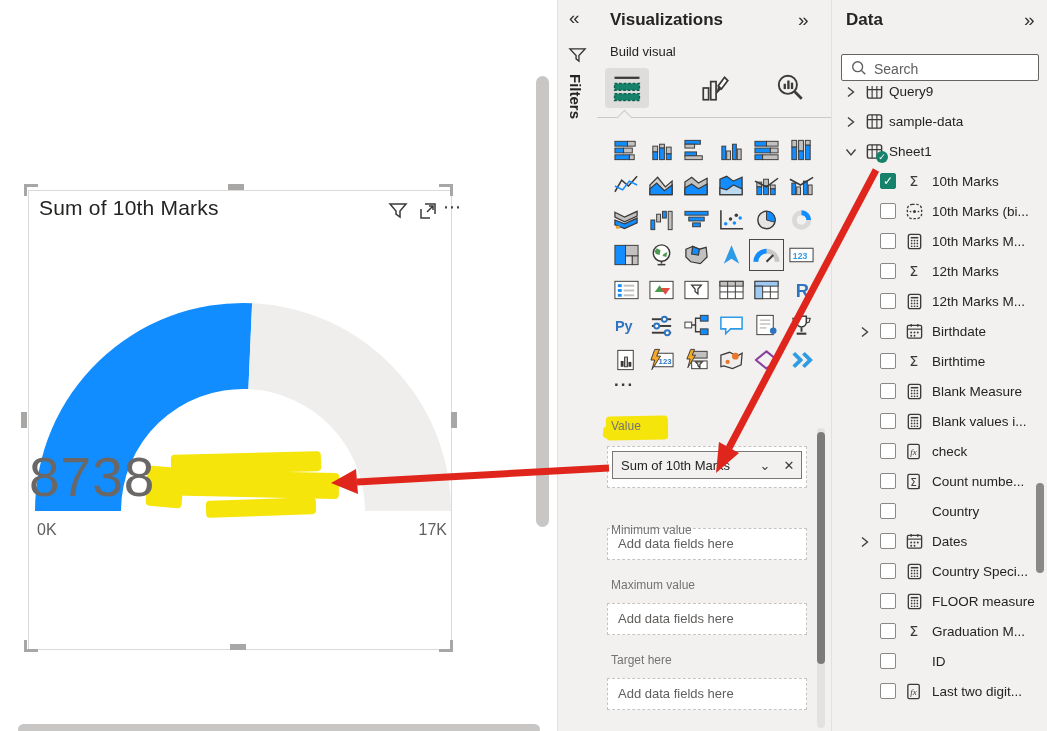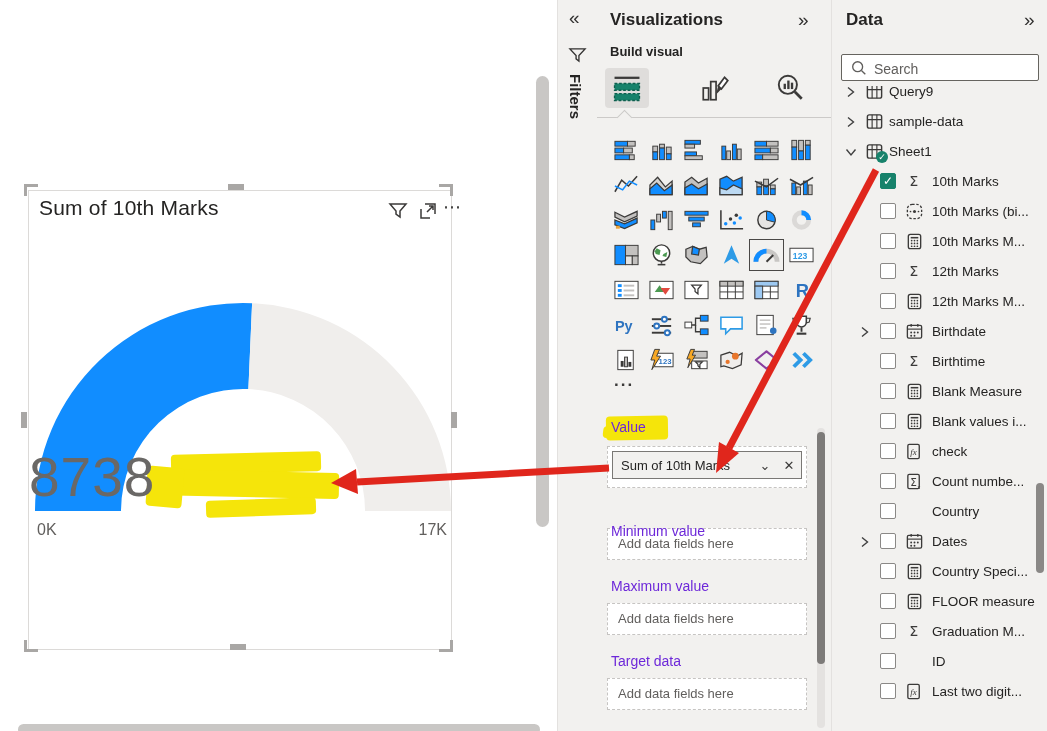--- a/index.html
+++ b/index.html
@@ -22,32 +22,32 @@
   .pane{position:absolute;top:0;bottom:0;background:#F2F1EF}
   #filters-bar{left:557px;width:39px;border-left:1px solid #E3E1DF;border-right:1px solid #E3E1DF}
   #viz-pane{left:597px;width:234px}
   #data-pane{left:831px;width:216px;border-left:1px solid #E3E1DF}
   .pane-title{font-size:17px;font-weight:700;color:#252423}
   .chev2{font-size:19px;color:#323130;line-height:1}
   
   #filters-label{position:absolute;left:9px;top:74px;writing-mode:vertical-rl;
                  font-size:15px;font-weight:700;color:#252423}
   
-  #build-label{position:absolute;left:13px;top:44px;font-weight:700;font-size:13px}
+  #build-label{position:absolute;left:13px;top:44px;font-weight:400;font-size:13px}
   .tabbtn{position:absolute;top:68px;width:44px;height:40px;border-radius:4px;display:flex;align-items:center;justify-content:center}
   .tabbtn.sel{background:#DFDDDB}
   #tabline{position:absolute;left:0;top:117px;width:234px;border-top:1px solid #CCCAC8}
   #tabnotch{position:absolute;left:22px;top:112px;width:10px;height:10px;background:#F2F1EF;
             border-left:1px solid #CCCAC8;border-top:1px solid #CCCAC8;transform:rotate(45deg)}
   #viz-grid{position:absolute;left:16px;top:138px;display:grid;
             grid-template-columns:repeat(6,27px);gap:11px 8px}
   .vcell{width:27px;height:24px;cursor:pointer}
   .vcell.sel{outline:1.4px solid #4A4846;outline-offset:3px}
   #more-visuals{position:absolute;left:17px;top:371px;font-size:17px;font-weight:700;letter-spacing:2px;color:#3B3A39}
-  .well-label{position:absolute;left:14px;font-size:14px;color:#6d28d9;z-index:2}
+  .well-label{position:absolute;left:14px;font-size:12px;color:#737373;z-index:2}
   .well{position:absolute;left:10px;width:200px;background:#fff;border:1px dashed #C6C4C2;box-sizing:border-box}
   .well .ph{line-height:30px;padding-left:10px;color:#605E5C;font-size:13px}
   .pill{position:absolute;left:4px;top:4px;right:4px;height:28px;background:#F2F1EF;
         border:1px solid #7A7875;box-sizing:border-box;display:flex;align-items:center}
   .pill .ptxt{padding-left:8px;font-size:13px;color:#252423;flex:1;white-space:nowrap;overflow:hidden}
   .pill .pbtn{width:24px;text-align:center;color:#3B3A39;font-size:13px;cursor:pointer}
   #viz-scroll-track{position:absolute;left:220px;top:428px;width:8px;height:300px;background:#E4E2E0;border-radius:4px}
   #viz-scroll-thumb{position:absolute;left:220px;top:432px;width:8px;height:232px;background:#7D7B79;border-radius:4px}
   
   #search-box{position:absolute;left:9px;top:54px;width:198px;height:27px;background:#fff;
@@ -417,21 +417,21 @@
           </div>
         </div>
         <div class="well-label" style="top: 503px; margin-top: 20px;">Minimum value</div>
         <div class="well" style="top: 528px; height: 32px;">
           <div class="ph">Add data fields here</div>
         </div>
         <div class="well-label" style="top: 578px;">Maximum value</div>
         <div class="well" style="top: 603px; height: 32px;">
           <div class="ph">Add data fields here</div>
         </div>
-        <div class="well-label" style="top: 653px;">Target data</div>
+        <div class="well-label" style="top: 653px;">Target here</div>
         <div class="well" style="top: 678px; height: 32px;">
           <div class="ph">Add data fields here</div>
         </div>
       </div>
 
     <div id="viz-scroll-track"></div>
     <div id="viz-scroll-thumb"></div>
   </div>
 
   <div class="pane" id="data-pane">

